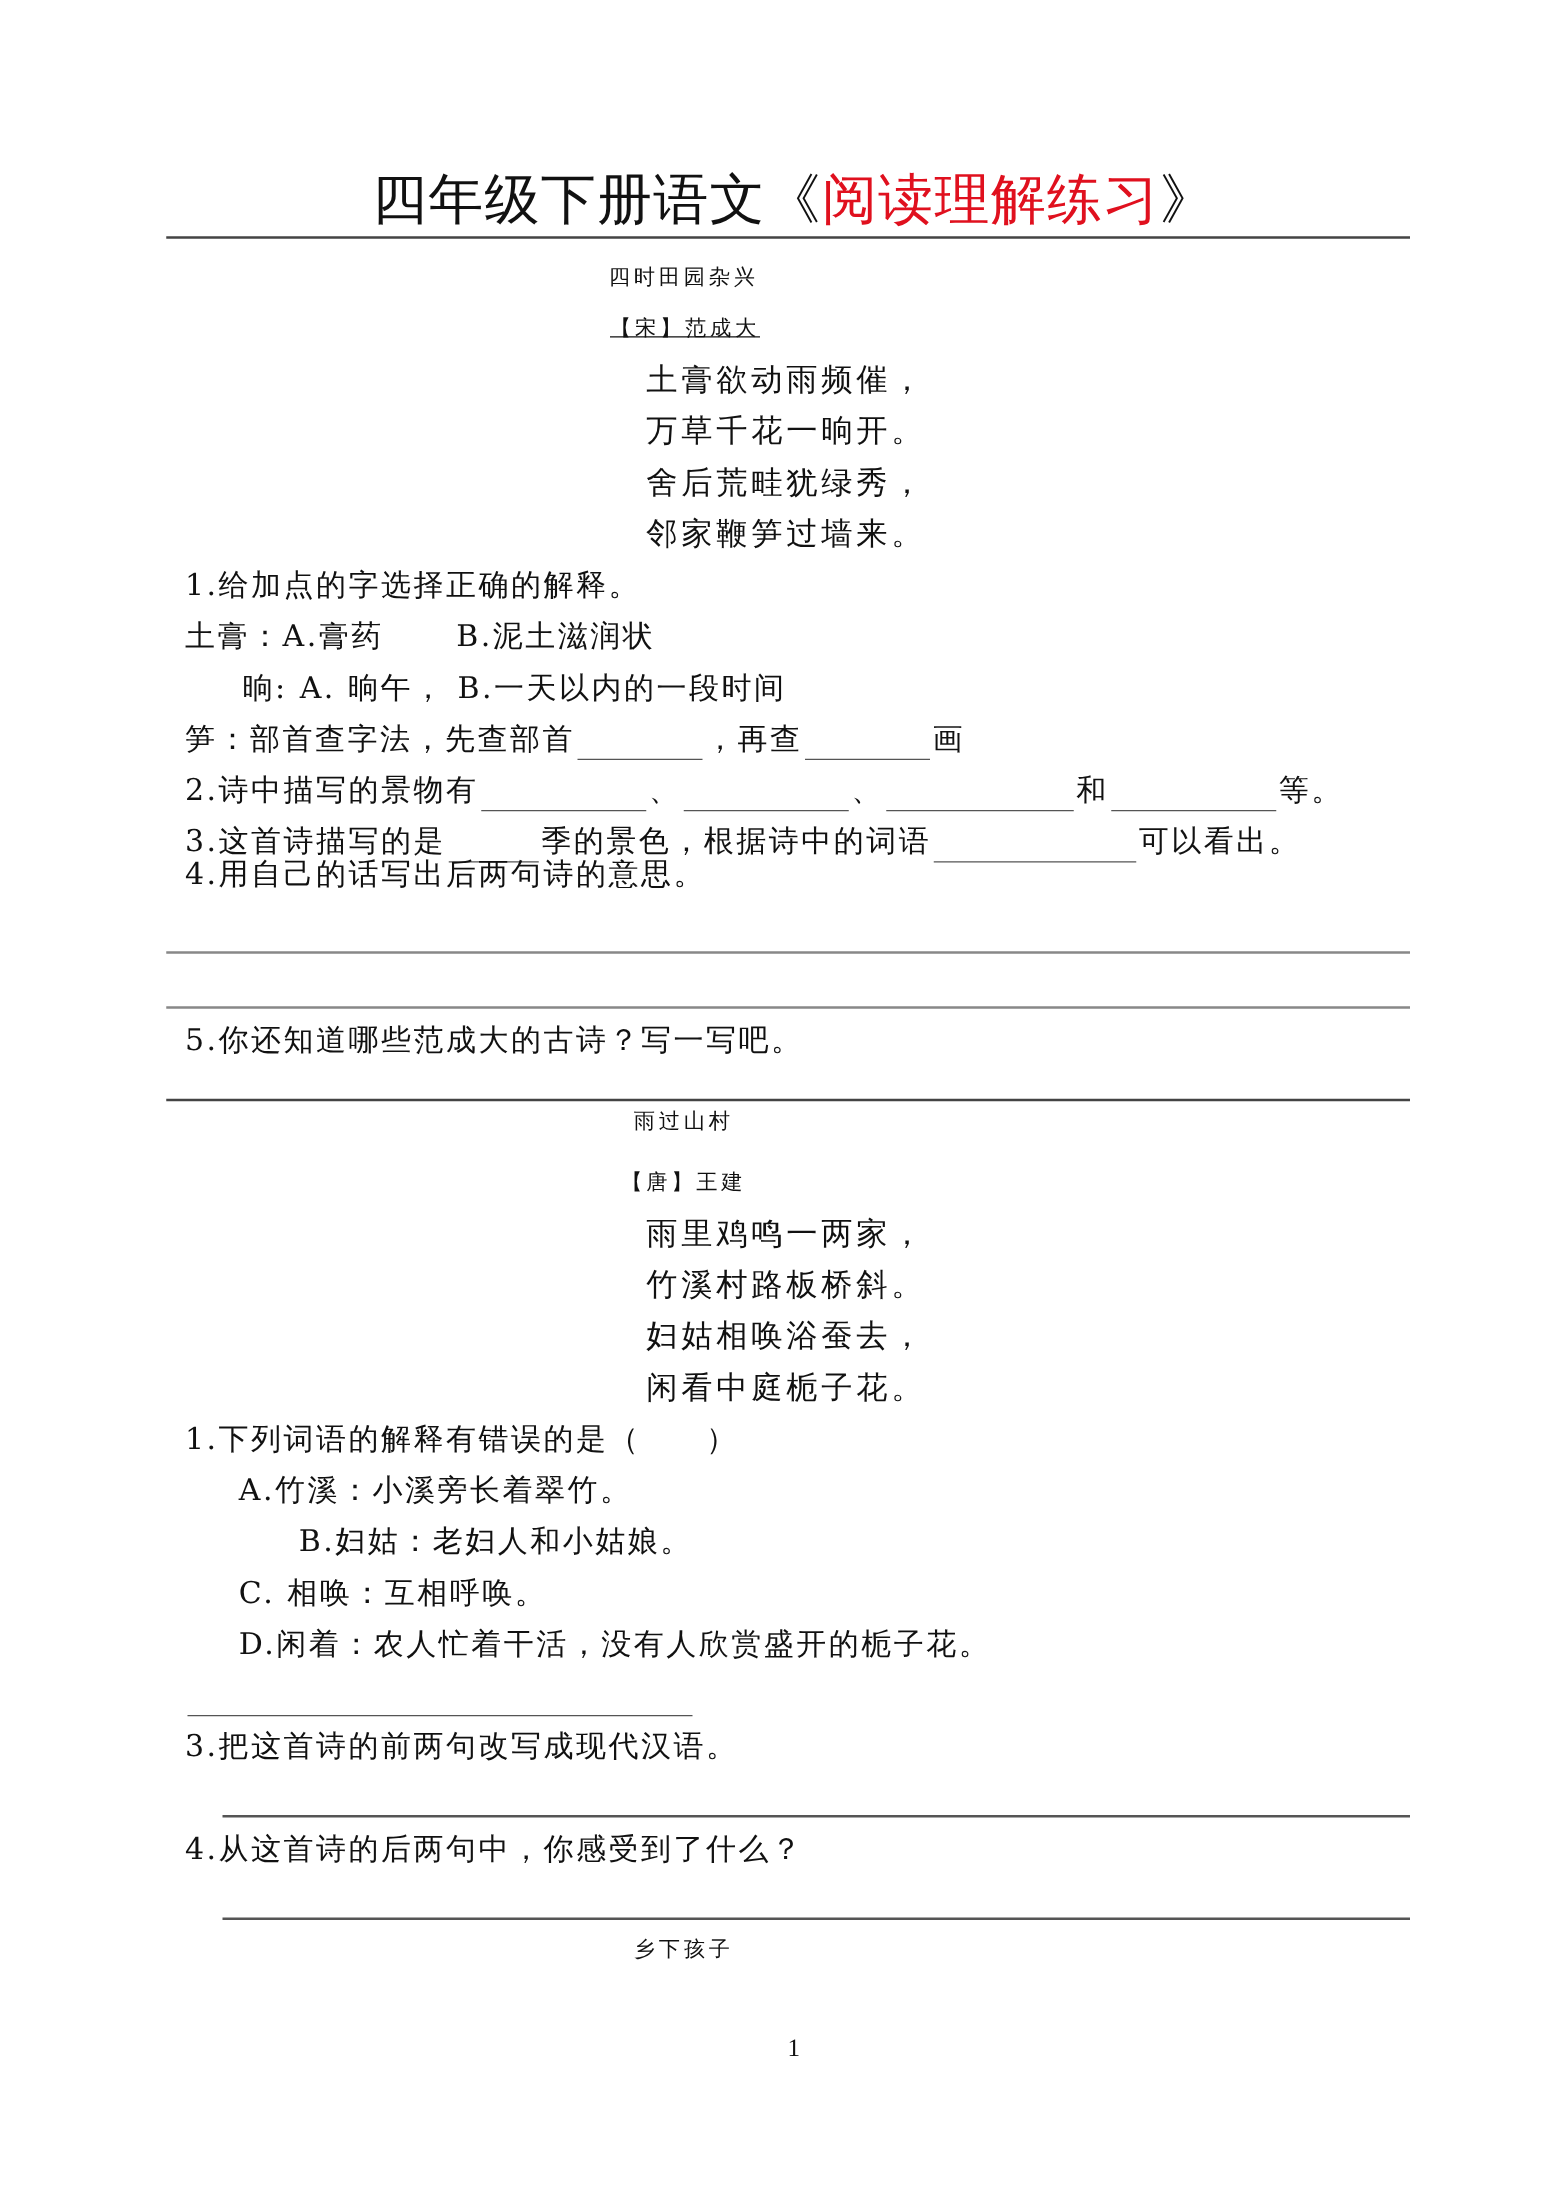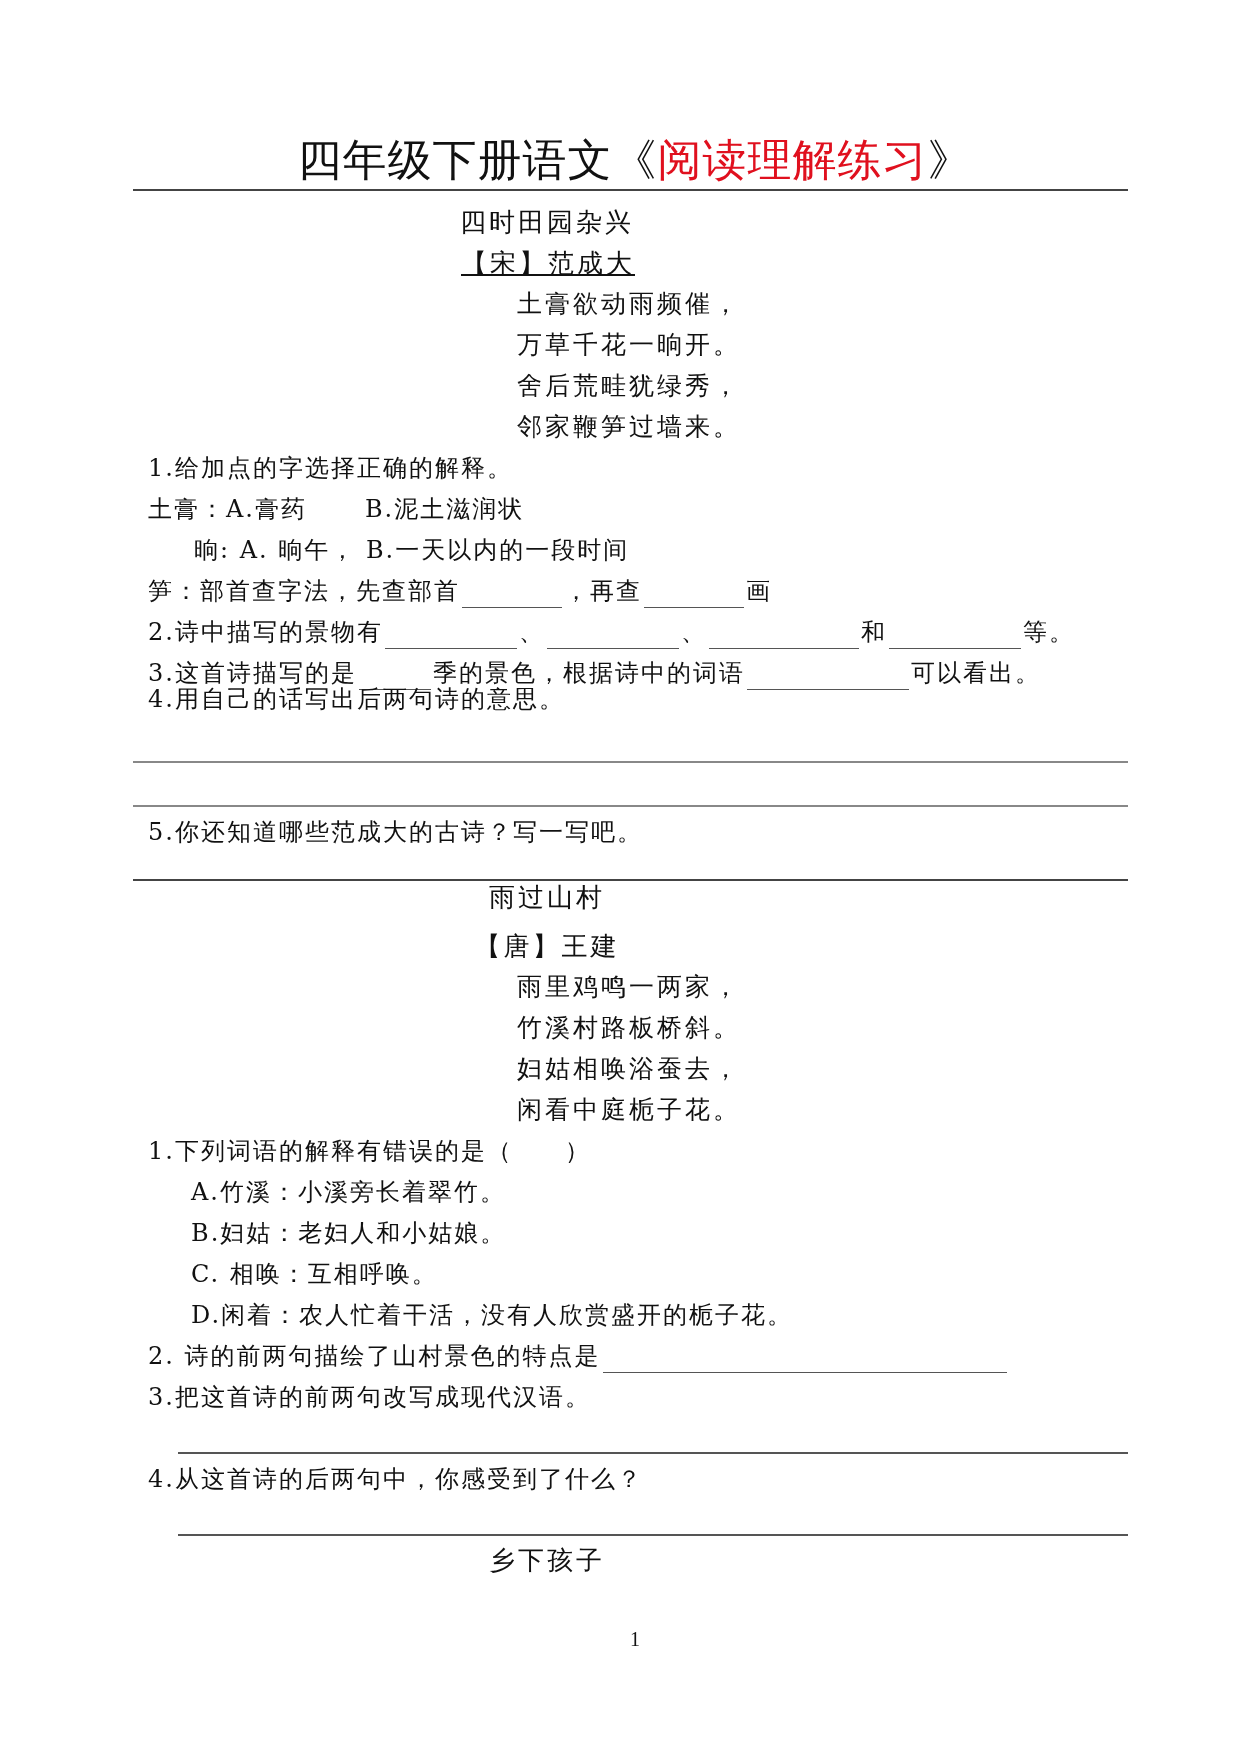--- a/index.html
+++ b/index.html
@@ -5,21 +5,21 @@
   html, body { margin: 0; padding: 0; background: #ffffff; }
   body { width: 1240px; height: 1754px; position: relative; overflow: hidden;
          font-family: "DejaVu Serif", "Liberation Serif", serif; color: #111; }
   .abs { position: absolute; padding-left: 15px; }
   .title { left: 0; width: 1240px; top: 132px; text-align: center;
            font-family: "DejaVu Sans", "Liberation Sans", sans-serif;
            font-size: 44px; line-height: 56px; color: #111; letter-spacing: 1px; }
   .title .red { color: #e0101e; }
   .rule { left: 133px; width: 980px; height: 0; border-top: 2px solid #888; }
   .rule.dark { border-top-color: #444; }
-  .center-line { left: 0; width: 1064px; text-align: center; font-size: 26px;
+  .center-line { left: 0; width: 1064px; text-align: center; font-size: 17px;
                  line-height: 34px; letter-spacing: 3px; }
   .poem-line { left: 502px; font-size: 25px; line-height: 34px; letter-spacing: 3px; white-space: nowrap; }
   .q { left: 133px; font-size: 24px; line-height: 34px; letter-spacing: 2px; white-space: nowrap; }
   .q.indent { left: 176px; }
   .blank { display: inline-block; border-bottom: 1.5px solid #555; height: 26px; vertical-align: bottom; margin: 0 2px; }
   .pagenum { left: 0; width: 1240px; text-align: center; top: 1628px;
              font-family: "Liberation Serif", serif; font-size: 20px; }
 </style>
 </head>
 <body>
@@ -58,25 +58,25 @@
 
 <div class="abs center-line" style="top:880px;">雨过山村</div>
 <div class="abs center-line" style="top:929px;">【唐】王建</div>
 <div class="abs poem-line" style="top:970px;">雨里鸡鸣一两家，</div>
 <div class="abs poem-line" style="top:1011px;">竹溪村路板桥斜。</div>
 <div class="abs poem-line" style="top:1052px;">妇姑相唤浴蚕去，</div>
 <div class="abs poem-line" style="top:1093px;">闲看中庭栀子花。</div>
 
 <div class="abs q" style="top:1134px;">1.下列词语的解释有错误的是（　　）</div>
 <div class="abs q indent" style="top:1175px;">A.竹溪：小溪旁长着翠竹。</div>
-<div class="abs q indent" style="top:1216px;">B.妇姑：老妇人和小姑娘。</div>
+<div class="abs q indent" style="top:1216px;margin-left:48px;">B.妇姑：老妇人和小姑娘。</div>
 <div class="abs q indent" style="top:1257px;">C. 相唤：互相呼唤。</div>
 <div class="abs q indent" style="top:1298px;">D.闲着：农人忙着干活，没有人欣赏盛开的栀子花。</div>
 <div class="abs q" style="top:1339px;">
-  <span>2. 诗的前两句描绘了山村景色的特点是</span><span class="blank" style="width:404px;"></span>
+  <span class="blank" style="width:404px;"></span>
 </div>
 <div class="abs q" style="top:1380px;">3.把这首诗的前两句改写成现代汉语。</div>
 <div class="abs rule" style="top:1452px; left:178px; width:935px; border-top-color:#555;"></div>
 <div class="abs q" style="top:1462px;">4.从这首诗的后两句中，你感受到了什么？</div>
 <div class="abs rule" style="top:1534px; left:178px; width:935px; border-top-color:#555;"></div>
 
 <div class="abs center-line" style="top:1543px;">乡下孩子</div>
 
 <div class="abs pagenum">1</div>
 

